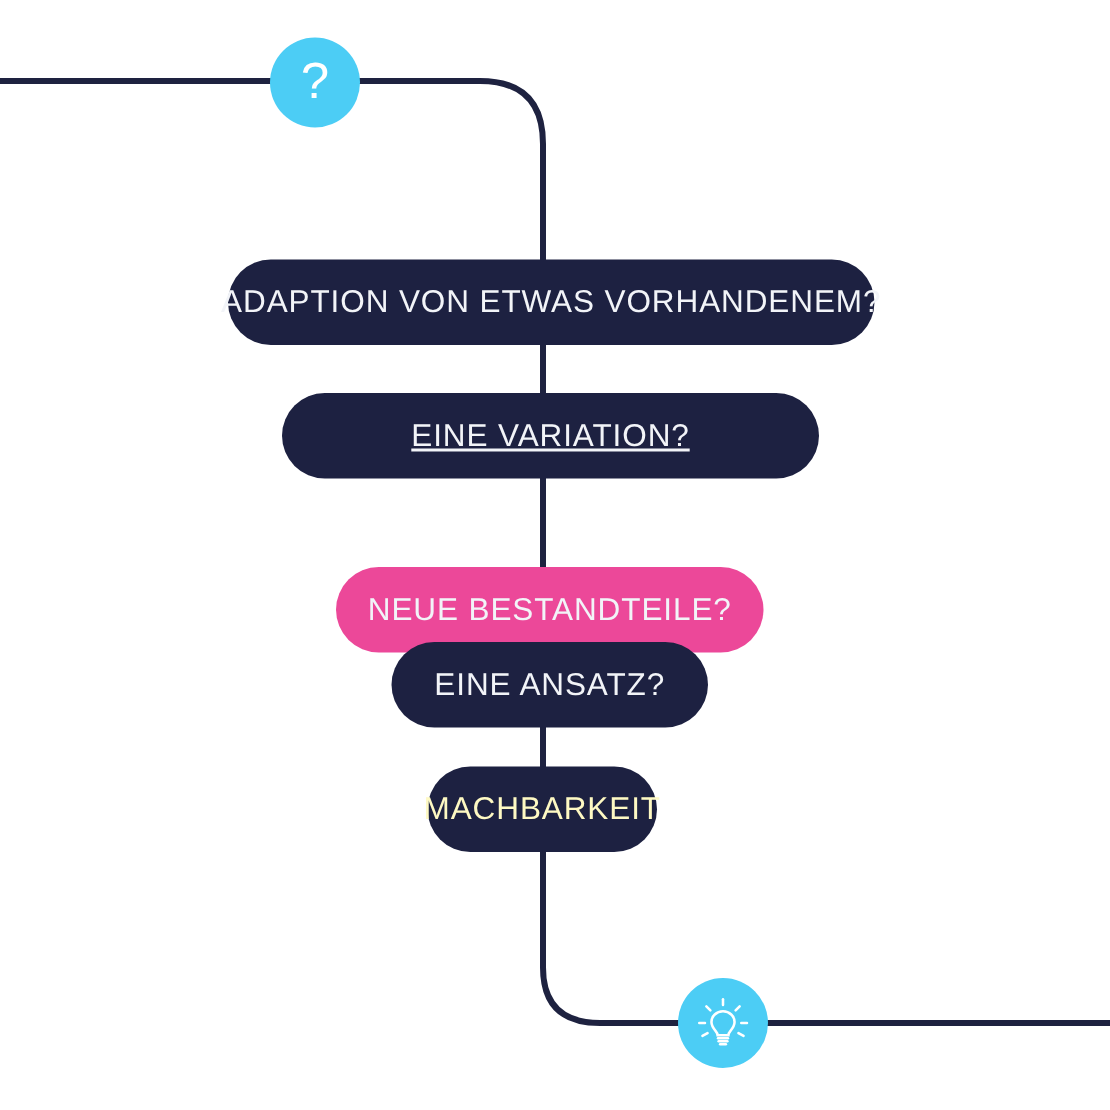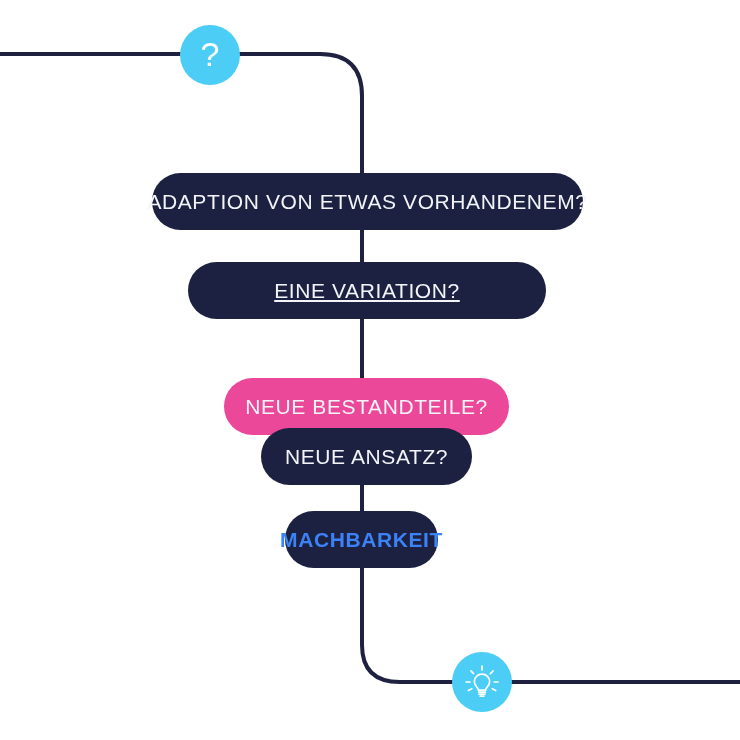--- a/index.html
+++ b/index.html
@@ -100,24 +100,24 @@
       <div class="stage-pill" style="left: 152px; top: 173px; width: 431px; background: rgb(29, 33, 65);">
         <span class="stage-label" style="color: rgb(242, 244, 248);">ADAPTION VON ETWAS VORHANDENEM?</span>
       </div>
       <div class="stage-pill" style="left: 188px; top: 262px; width: 358px; background: rgb(29, 33, 65);">
         <span class="stage-label" style="color: rgb(242, 244, 248); text-decoration: underline;">EINE VARIATION?</span>
       </div>
       <div class="stage-pill" style="left: 224px; top: 345px; width: 285px; background: #ec4899; margin-top: 33px;">
         <span class="stage-label" style="color: rgb(242, 244, 248);">NEUE BESTANDTEILE?</span>
       </div>
       <div class="stage-pill" style="left: 261px; top: 428px; width: 211px; background: rgb(29, 33, 65);">
-        <span class="stage-label" style="color: rgb(242, 244, 248);">NEUE ANSATZ?</span>
+        <span class="stage-label" style="color: rgb(242, 244, 248);">EINE ANSATZ?</span>
       </div>
       <div class="stage-pill" style="left: 285px; top: 511px; width: 153px; background: rgb(29, 33, 65);">
-        <span class="stage-label" style="color: #3b82f6; font-weight: bold;">MACHBARKEIT</span>
+        <span class="stage-label" style="color: #fef9c3;">MACHBARKEIT</span>
       </div>
     </div>
 
   <div class="node-circle" id="node-question" style="background: rgb(76, 205, 245); left: 180px; top: 25px; width: 60px; height: 60px;">
     <span class="question-glyph">?</span>
   </div>
 
   <div class="node-circle" id="node-idea" style="background: rgb(76, 205, 245); left: 452px; top: 652px; width: 60px; height: 60px;">
     <svg class="bulb-svg" width="40" height="40" viewBox="0 0 40 40">
       <g fill="none" stroke="#ffffff" stroke-width="1.7" stroke-linecap="round">

